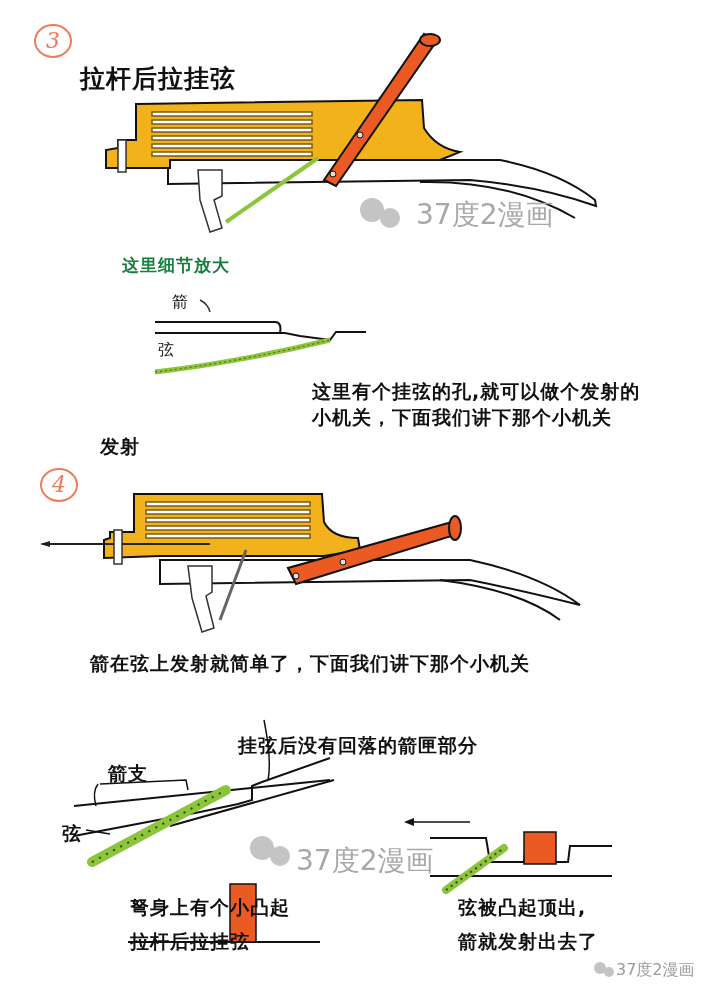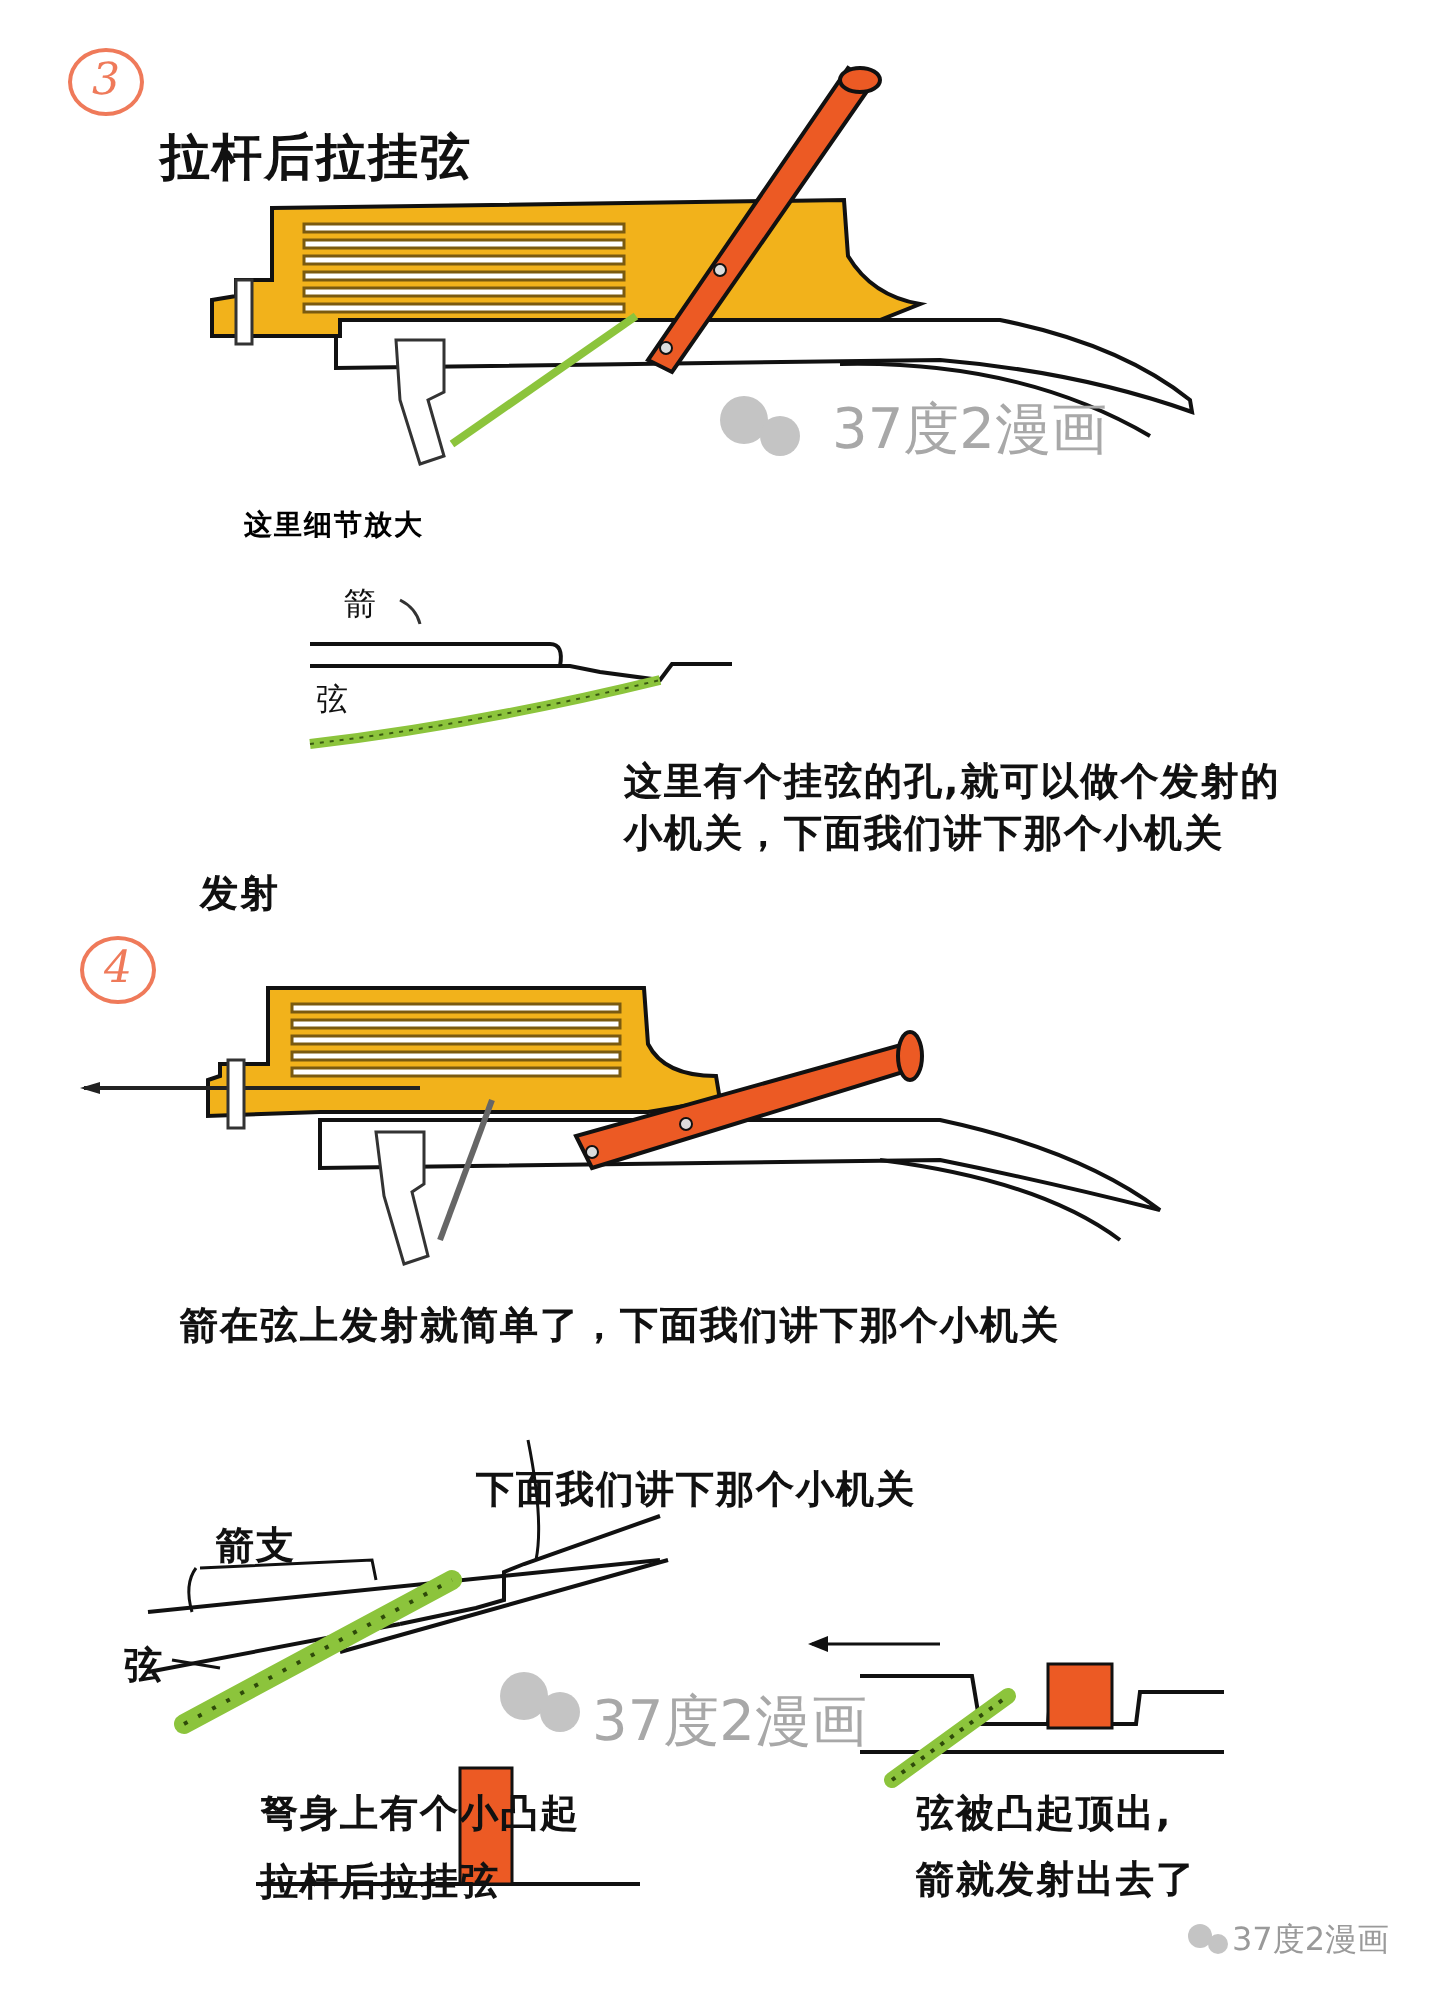--- a/index.html
+++ b/index.html
@@ -1,21 +1,21 @@
 <!DOCTYPE html>
 <html><head>
 <meta charset="utf-8">
 <style>
   html, body { margin:0; padding:0; background:#ffffff; }
   body { width:720px; height:1000px; position:relative; overflow:hidden;
          font-family:"DejaVu Sans", sans-serif; color:#111; }
   .txt { position:absolute; white-space:nowrap; font-weight:bold; letter-spacing:1px; }
   .title { font-size:25px; }
   .body-text { font-size:19px; line-height:34px; }
-  .red-label { color:#000000; font-size:14px; }
+  .red-label { color:#15803d; font-size:17px; }
   .small-label { font-size:16px; }
   .step-circle { position:absolute; width:34px; height:30px; border:2px solid #ef7a5a;
                  border-radius:50%; color:#ef7a5a; font-size:22px; text-align:center;
                  line-height:30px; font-family:"DejaVu Serif", serif; font-style:italic; }
   .watermark { position:absolute; color:#a8a8a8; font-size:28px; white-space:nowrap; }
   .watermark-small { position:absolute; color:#9a9a9a; font-size:16px; white-space:nowrap; }
   svg { position:absolute; left:0; top:0; }
 </style>
 </head>
 <body>
@@ -120,23 +120,23 @@
 <div class="red-label txt" style="left:122px;top:254px;">这里细节放大</div>
 <div class="txt small-label" style="left:172px;top:292px;font-weight:normal;">箭</div>
 <div class="txt small-label" style="left:158px;top:340px;font-weight:normal;">弦</div>
 <div class="txt body-text" style="left:312px;top:374px;">这里有个挂弦的孔,就可以做个发射的</div>
 <div class="txt body-text" style="left:312px;top:400px;">小机关，下面我们讲下那个小机关</div>
 
 <div class="step-circle" style="left:40px;top:468px;">4</div>
 <div class="txt title" style="left:100px;top:434px;font-size:19px;">发射</div>
 <div class="txt body-text" style="left:90px;top:646px;">箭在弦上发射就简单了，下面我们讲下那个小机关</div>
 
-<div class="txt body-text" style="left:238px;top:728px;">下面我们讲下那个小机关</div>
+<div class="txt body-text" style="left:238px;top:728px;">挂弦后没有回落的箭匣部分</div>
 <div class="txt body-text" style="left:108px;top:756px;">箭支</div>
 <div class="txt body-text" style="left:62px;top:816px;">弦</div>
 <div class="txt body-text" style="left:130px;top:890px;">弩身上有个小凸起</div>
 <div class="txt body-text" style="left:130px;top:924px;">拉杆后拉挂弦</div>
 <div class="txt body-text" style="left:458px;top:890px;text-align:right;">弦被凸起顶出,</div>
-<div class="txt body-text" style="left:458px;top:924px;font-family:Liberation Mono, monospace;">箭就发射出去了</div>
+<div class="txt body-text" style="left:458px;top:924px;">箭就发射出去了</div>
 
 <div class="watermark" style="left:416px;top:196px;">37度2漫画</div>
 <div class="watermark" style="left:296px;top:842px;">37度2漫画</div>
 <div class="watermark-small" style="left:616px;top:960px;">37度2漫画</div>
 
 </body></html>

